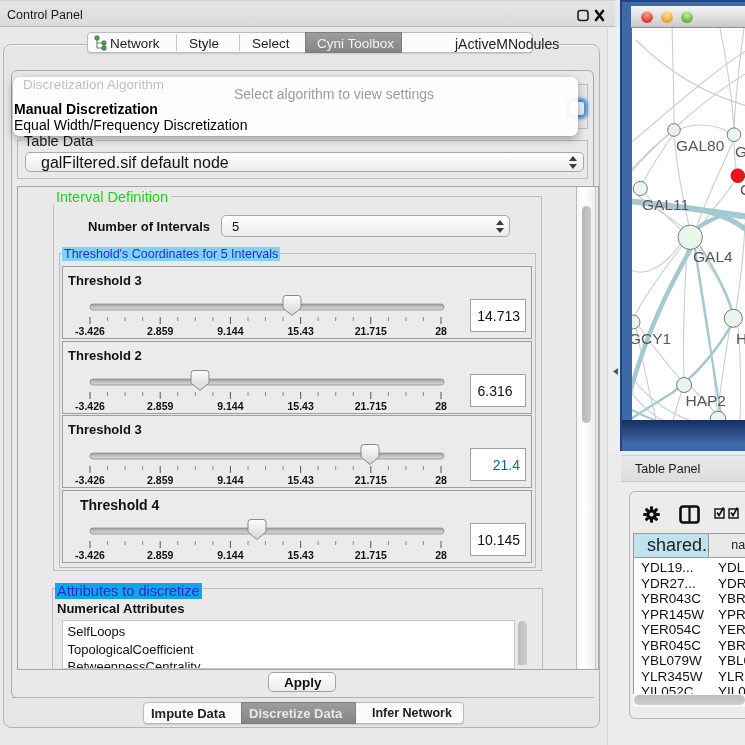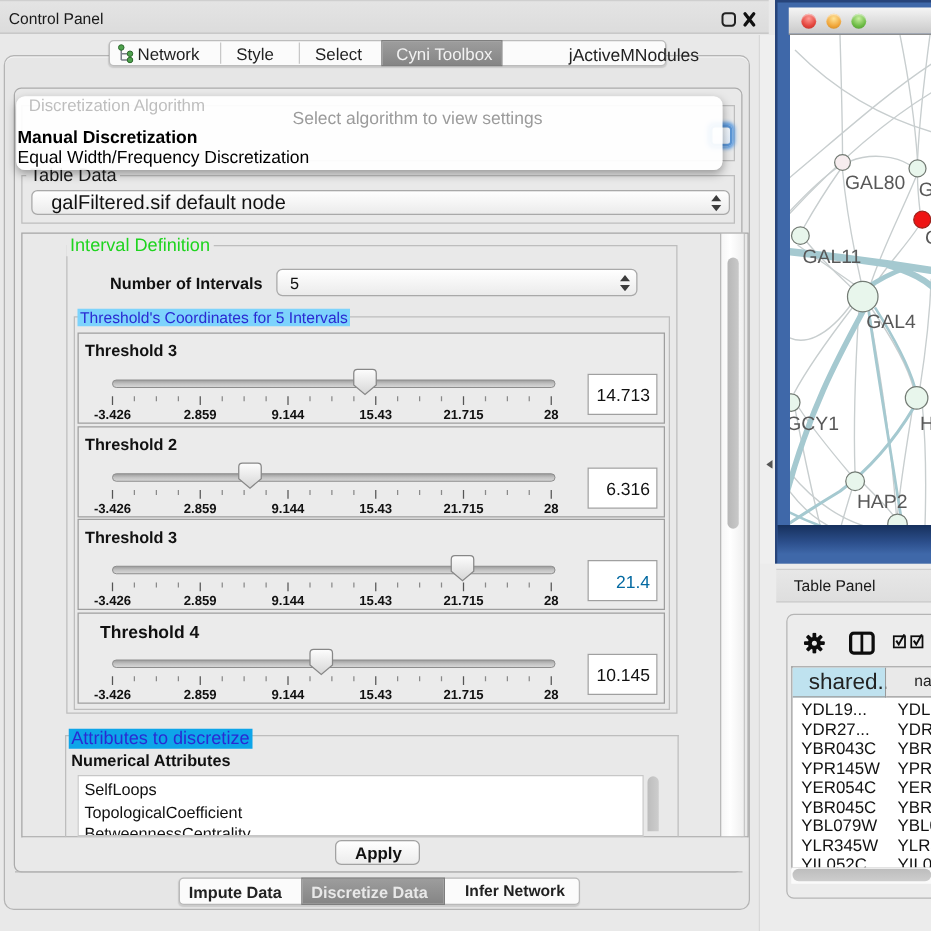--- a/index.html
+++ b/index.html
@@ -158,21 +158,21 @@
       <path d="M379.0 51 v7" stroke="#555" stroke-width="1"></path>
     <text x="28.0" y="69" font-size="10.5" font-weight="bold" fill="#111" text-anchor="middle">-3.426</text>
       <text x="98.2" y="69" font-size="10.5" font-weight="bold" fill="#111" text-anchor="middle">2.859</text>
       <text x="168.4" y="69" font-size="10.5" font-weight="bold" fill="#111" text-anchor="middle">9.144</text>
       <text x="238.6" y="69" font-size="10.5" font-weight="bold" fill="#111" text-anchor="middle">15.43</text>
       <text x="308.8" y="69" font-size="10.5" font-weight="bold" fill="#111" text-anchor="middle">21.715</text>
       <text x="379.0" y="69" font-size="10.5" font-weight="bold" fill="#111" text-anchor="middle">28</text>
     <path d="M129.0 32.5 Q129.0 29.5 132.0 29.5 L144.0 29.5 Q147.0 29.5 147.0 32.5 L147.0 42.0 L138.0 49.5 L129.0 42.0 Z" fill="url(#thg1)" stroke="#878787" stroke-width="1"></path>
   </svg>
   <div class="abs" style="left:470px;top:373.7px;width:56px;height:33px;background:#fff;border:1px solid #a0a0a0;box-sizing:border-box;"></div>
-  <div class="abs" style="left:470px;top:382.7px;width:50px;text-align:right;font-size:14px;color:#111;">6.316</div>
+  <div class="abs" style="left:470px;top:382.7px;width:50px;text-align:center;font-size:14px;color:#111;">6.316</div>
 
   <div class="abs" style="left:62px;top:415.4px;width:470px;height:73px;border:1px solid #9e9e9e;background:#ebebeb;box-sizing:border-box;"></div>
   <div class="abs b" style="left:68px;top:422.4px;font-size:13px;color:#111;">Threshold 3</div>
   <svg class="abs" style="left:62px;top:415.4px;" width="470" height="73" viewBox="0 0 470 73">
     <defs>
       <linearGradient id="grv2" x1="0" y1="0" x2="0" y2="1">
         <stop offset="0" stop-color="#9b9b9b"></stop>
           <stop offset="0.5" stop-color="#c2c2c2"></stop>
           <stop offset="1" stop-color="#d9d9d9"></stop>
       </linearGradient>

